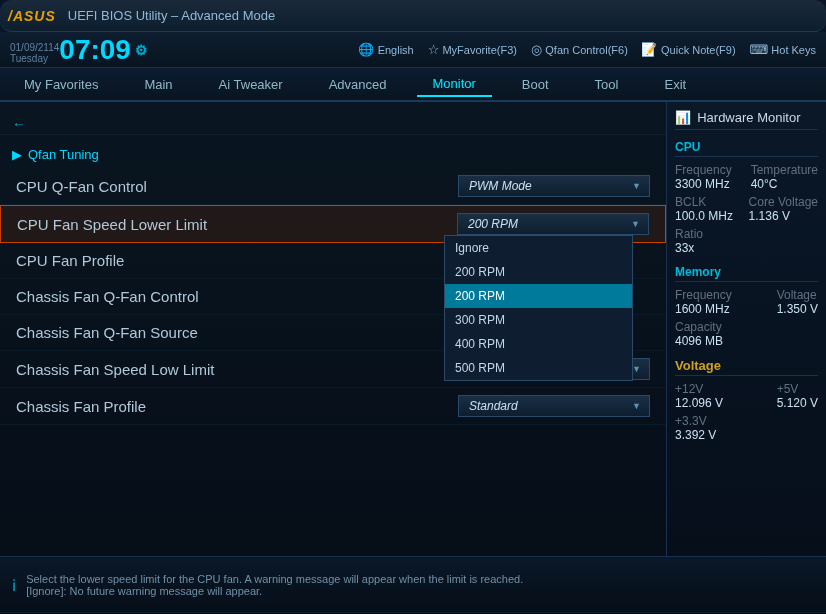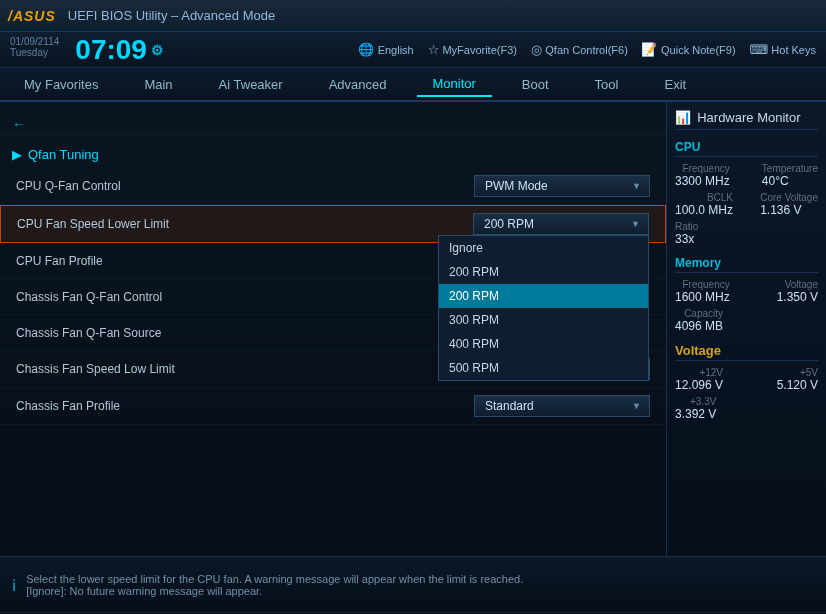--- a/index.html
+++ b/index.html
@@ -15,20 +15,21 @@
 
     
     .header-bar {
       background: linear-gradient(180deg, #1a2a3a 0%, #0d1e2e 100%);
       border-bottom: 1px solid #1e3a5a;
       padding: 4px 8px;
       display: flex;
       align-items: center;
       gap: 12px;
       height: 32px;
+      border-radius: 12px;
     }
     .asus-logo {
       color: #e8a000;
       font-weight: 900;
       font-size: 14px;
       letter-spacing: 1px;
       font-style: italic;
     }
     .title-text {
       color: #90b8d8;
@@ -146,59 +147,60 @@
       padding: 7px 16px;
       border-bottom: 1px solid #0a1a28;
       min-height: 36px;
     }
     .setting-row.highlighted {
       background: rgba(180, 60, 0, 0.15);
       border: 1px solid #c84000;
     }
     .setting-label {
       flex: 1;
-      font-size: 12px;
+      font-size: 15px;
       color: #b0c8d8;
     }
     .setting-value {
       display: flex;
       align-items: center;
       gap: 6px;
     }
 
     .dropdown-btn {
       background: linear-gradient(180deg, #1a2e44 0%, #0e1e30 100%);
       border: 1px solid #2a4a6a;
       color: #c8e0f0;
       padding: 3px 28px 3px 10px;
       font-size: 12px;
-      width: 176px;
+      width: 192px;
       position: relative;
       cursor: pointer;
       text-align: left;
+      font-style: italic;
     }
     .dropdown-btn::after {
       content: '▼';
       position: absolute;
       right: 8px;
       top: 50%;
       transform: translateY(-50%);
       font-size: 9px;
       color: #6090b0;
     }
 
     
     .dropdown-open-container {
       position: relative;
     }
     .dropdown-list {
       position: absolute;
       top: 100%;
-      right: 0;
-      width: 211px;
+      right: 16px;
+      width: 189px;
       background: #0e1e30;
       border: 1px solid #2a4a6a;
       z-index: 100;
     }
     .dropdown-item {
       padding: 5px 10px;
       font-size: 12px;
       color: #c0d8e8;
       cursor: pointer;
       white-space: nowrap;
@@ -242,23 +244,22 @@
     .hw-row {
       display: flex;
       justify-content: space-between;
       margin-bottom: 4px;
     }
     .hw-col {
       display: flex;
       flex-direction: column;
     }
     .hw-label {
-      font-size: 10px;
+      font-size: 12px;
       color: #607080;
-      text-align: right;
     }
     .hw-value {
       font-size: 12px;
       color: #c8e0f0;
     }
     .hw-voltage-title {
       color: #d0a020;
       font-size: 13px;
       font-weight: bold;
       margin-bottom: 6px;
@@ -298,21 +299,21 @@
   </style>
 </head>
 <body>
 
 <div class="header-bar">
   <span class="asus-logo">/ASUS</span>
   <span class="title-text">UEFI BIOS Utility – Advanced Mode</span>
 </div>
 
 <div class="time-bar">
-  <div style="display:flex;align-items:flex-start;gap:16px;">
+  <div style="display:flex;align-items:flex-end;gap:0;">
     <div class="date-time">
       <span>01/09/2114</span>
       <span>Tuesday</span>
     </div>
     <div class="big-time">
       <span>07:09</span>
       <span class="settings-gear">⚙</span>
     </div>
   </div>
   <div class="topbar-icons">

